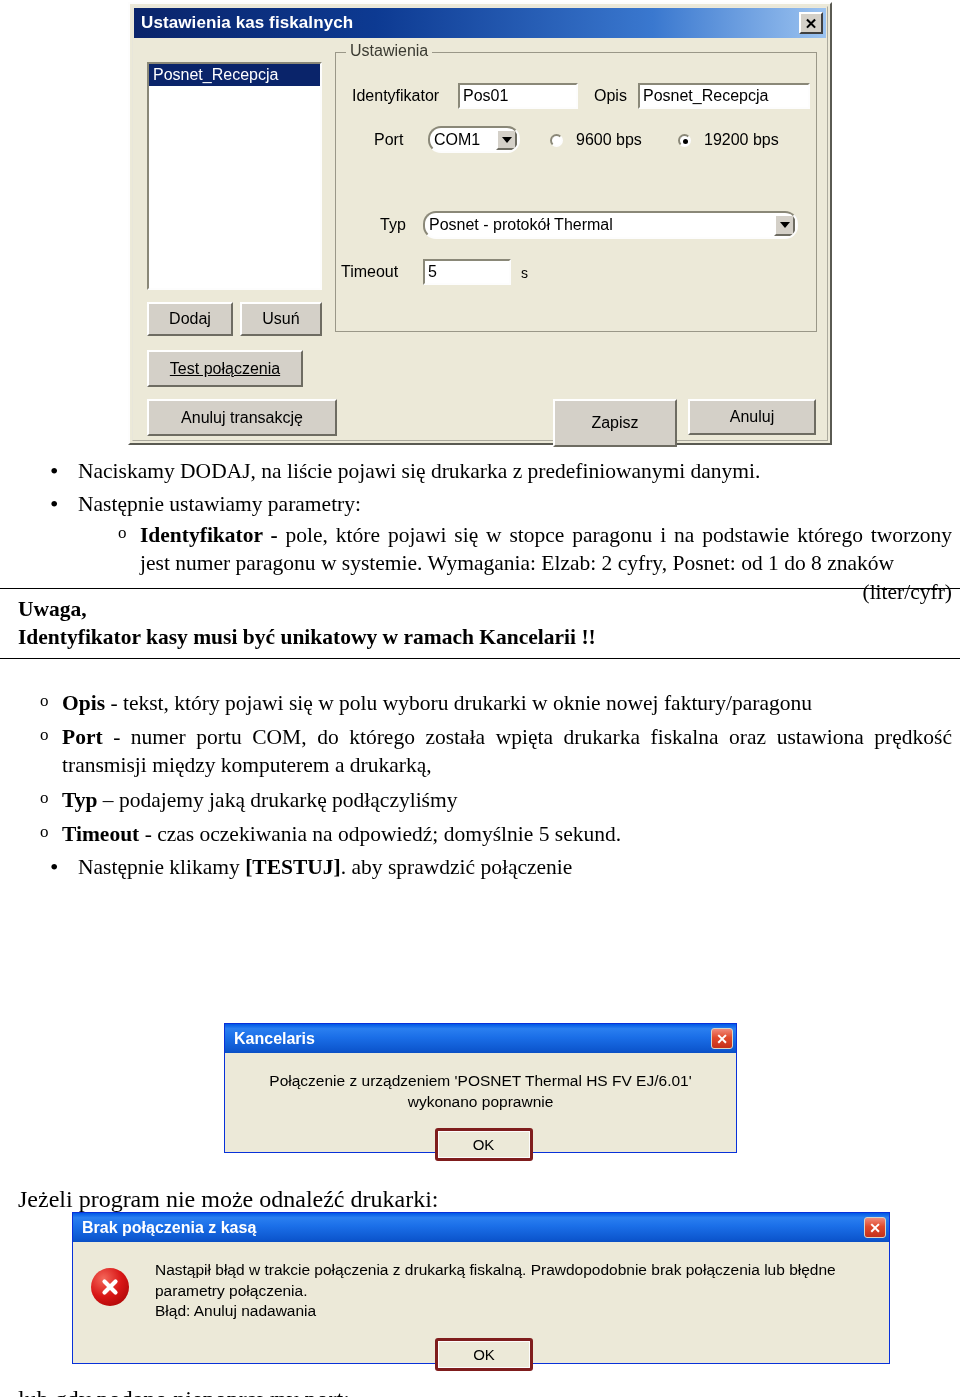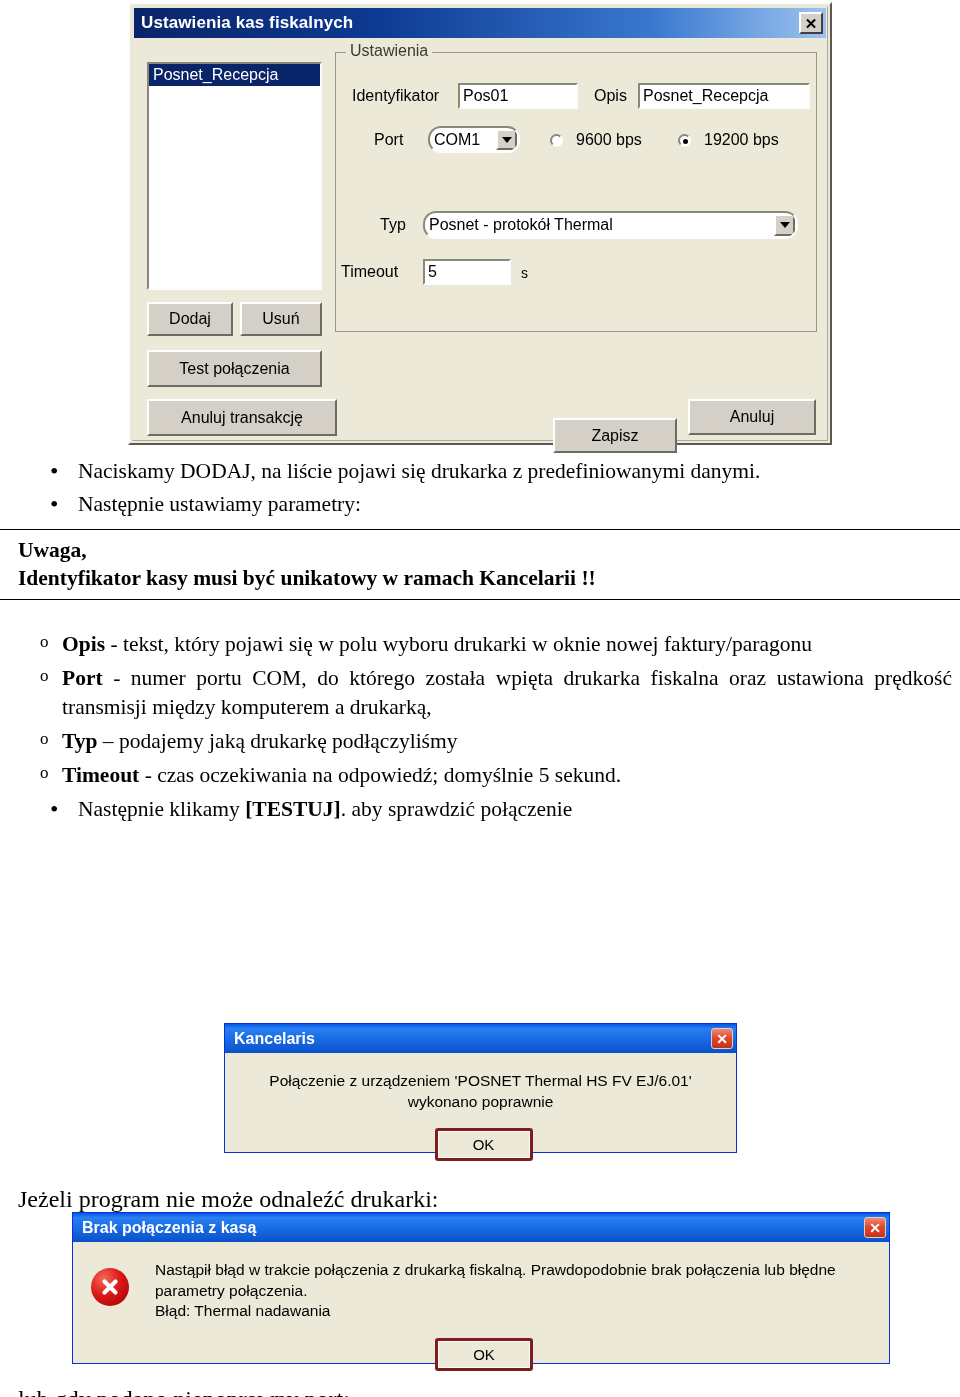--- a/index.html
+++ b/index.html
@@ -207,33 +207,38 @@
         </span>
     </div>
 
     <span class="fld-label" style="position:absolute;left:5px;top:210px;">Timeout</span>
     <div class="textbox" style="position:absolute;left:87px;top:206px;width:88px;height:26px;">5</div>
     <span class="fld-label" style="position:absolute;left:185px;top:212px;font-size:14px;">s</span>
   </div>
 
   <div class="btn" style="left:17px;top:298px;width:86px;height:34px;">Dodaj</div>
   <div class="btn" style="left:110px;top:298px;width:82px;height:34px;">Usuń</div>
-  <div class="btn" style="left:17px;top:346px;width:175px;height:37px;">Test połączenia</div>
+  <div class="btn" style="left:17px;top:346px;width:156px;height:37px;text-decoration:underline;">Test połączenia</div>
   <div class="btn" style="left:17px;top:395px;width:190px;height:37px;">Anuluj transakcję</div>
-  <div class="btn" style="left:423px;top:414px;width:124px;height:35px;text-align:right;">Zapisz</div>
+  <div class="btn" style="left:423px;top:395px;width:124px;height:48px;text-align:right;">Zapisz</div>
   <div class="btn" style="left:558px;top:395px;width:128px;height:36px;">Anuluj</div>
 </div>
 
 <div class="doc">
   <ul class="lvl1">
     <li>
       <span>Naciskamy DODAJ, na liście pojawi się drukarka z predefiniowanymi danymi.</span>
     </li>
     <li>
       <span>Następnie ustawiamy parametry:</span>
+      <ul class="lvl2">
+        <li>
+          <span class="b">Identyfikator - </span><span>pole, które pojawi się w stopce paragonu i na podstawie którego tworzony jest numer paragonu w systemie. Wymagania: Elzab: 2 cyfry, Posnet: od 1 do 8 znaków</span><span class="lead-right">(liter/cyfr)</span>
+        </li>
+      </ul>
     </li>
   </ul>
 
   <div class="note-box">
     <div>Uwaga,</div>
     <div>Identyfikator kasy musi być unikatowy w ramach Kancelarii !!</div>
   </div>
 
   <ul class="lvl2" style="margin-top:30px;">
     <li>
@@ -276,19 +281,19 @@
     <span class="xp-close">✕</span>
   </div>
   <div class="xp-body" style="padding-left:16px;">
     <div class="err-icon" style="left:18px;top:26px;">
       <svg width="22" height="22" viewBox="0 0 22 22" aria-hidden="true">
         <path d="M5.5 5.5 L16.5 16.5 M16.5 5.5 L5.5 16.5" stroke="#ffffff" stroke-width="4.2" stroke-linecap="round"></path>
       </svg>
     </div>
     <div style="margin-left:66px;">
       <div class="xp-msg">Nastąpił błąd w trakcie połączenia z drukarką fiskalną. Prawdopodobnie brak połączenia lub błędne parametry połączenia.</div>
-      <div class="xp-msg">Błąd: Thermal nadawania</div>
+      <div class="xp-msg">Błąd: Anuluj nadawania</div>
     </div>
     <div class="xp-okbtn" style="left:50%;margin-left:-46px;top:96px;width:92px;height:27px;">OK</div>
   </div>
 </div>
 
 <div class="plain-line" style="position:absolute;left:0;top:1368px;margin-left:18px;">lub gdy podano niepoprawny port:</div>
 
 </body></html>

